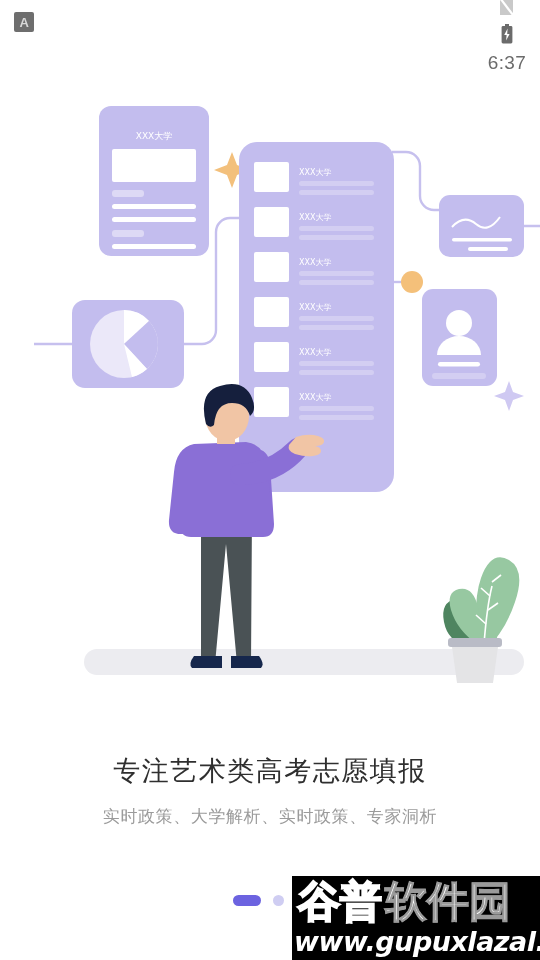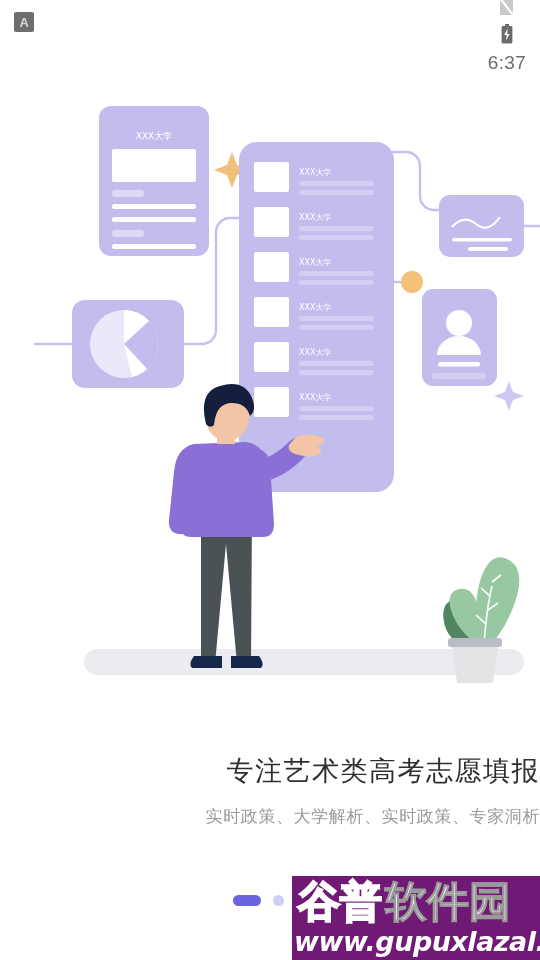--- a/index.html
+++ b/index.html
@@ -26,42 +26,42 @@
   .sb-right { display:flex; align-items:center; gap:8px;flex-direction:column; }
   .sb-clock { color:#6b6b6b; font-size:19px; letter-spacing:0.3px; }
   .ic { display:block; }
 
   
   .illustration { position:absolute; left:0; top:44px; width:540px; height:660px;padding-left:34px; }
   .illustration svg { display:block; }
 
   
   .caption-wrap {
-    position:absolute; left:0; top:755px; width:540px; text-align:right;
+    position:absolute; left:0; top:755px; width:540px; text-align:center;
   }
   .title {
     font-size:27px; color:#2f2f2f; letter-spacing:1.5px; line-height:1.25;
     font-weight:400;
   }
   .subtitle {
     margin-top:16px; font-size:17px; color:#9b9b9b; letter-spacing:0.6px;
   }
 
   
   .dots {
     position:absolute; left:0; top:895px; width:540px;
     display:flex; align-items:center; justify-content:center; gap:12px;
   }
   .dot { width:11px; height:11px; border-radius:50%; background:#cfcdf2; }
   .dot.active { width:28px; border-radius:6px; background:#6c63e0; }
 
   
   .watermark {
     position:absolute; left:292px; top:876px; width:248px; height:84px;
-    background:#701a75; overflow:hidden;
+    background:#000000; overflow:hidden;
   }
   .wm-row1 {
     position:absolute; left:6px; top:5px; display:flex; align-items:baseline;
     font-size:42px; font-weight:bold; line-height:1;
     font-family:"DejaVu Sans","Liberation Sans",sans-serif;
   }
   .wm-green { color:#3fae49; -webkit-text-stroke:2px #ffffff; }
   .wm-white { color:#ffffff; -webkit-text-stroke:1px #9a9a9a; margin-left:3px; }
   .wm-row2 {
     position:absolute; left:2px; top:52px;

